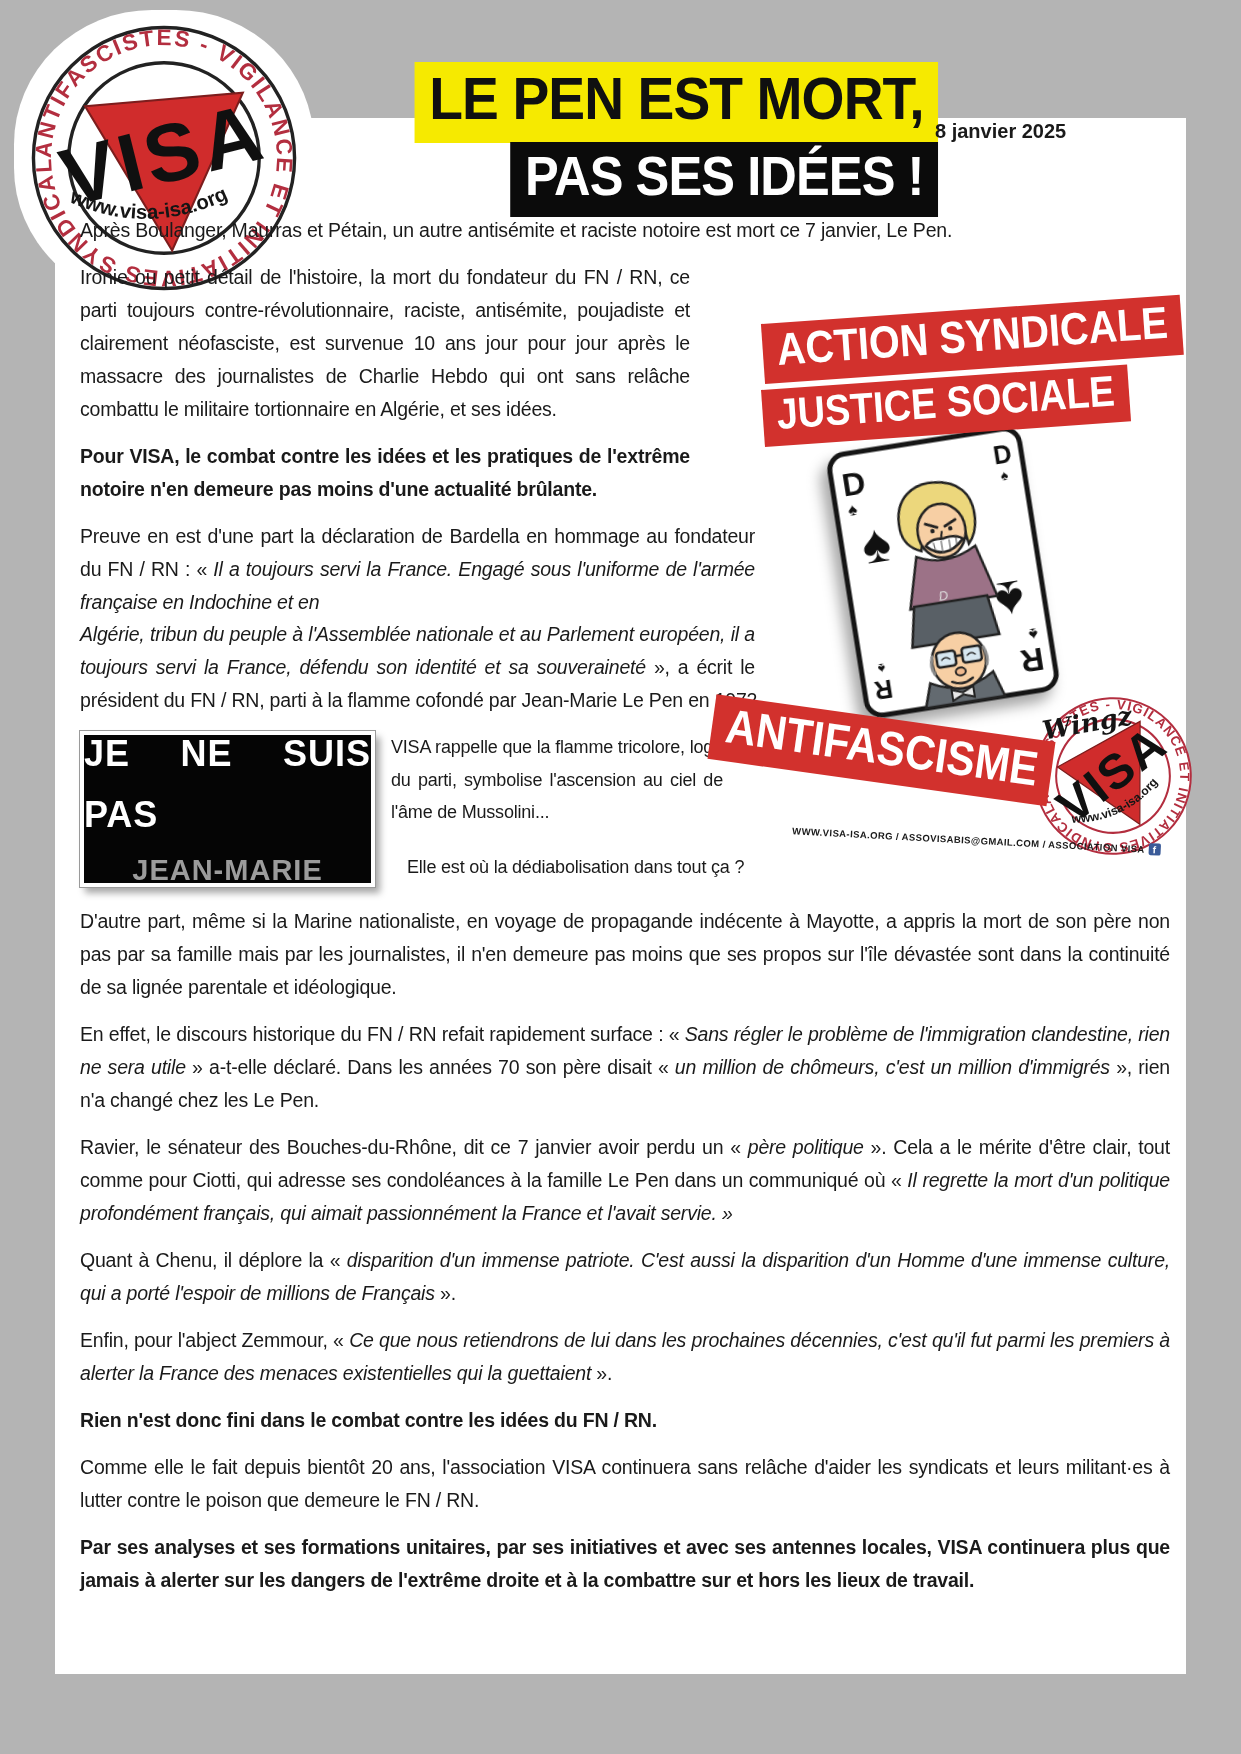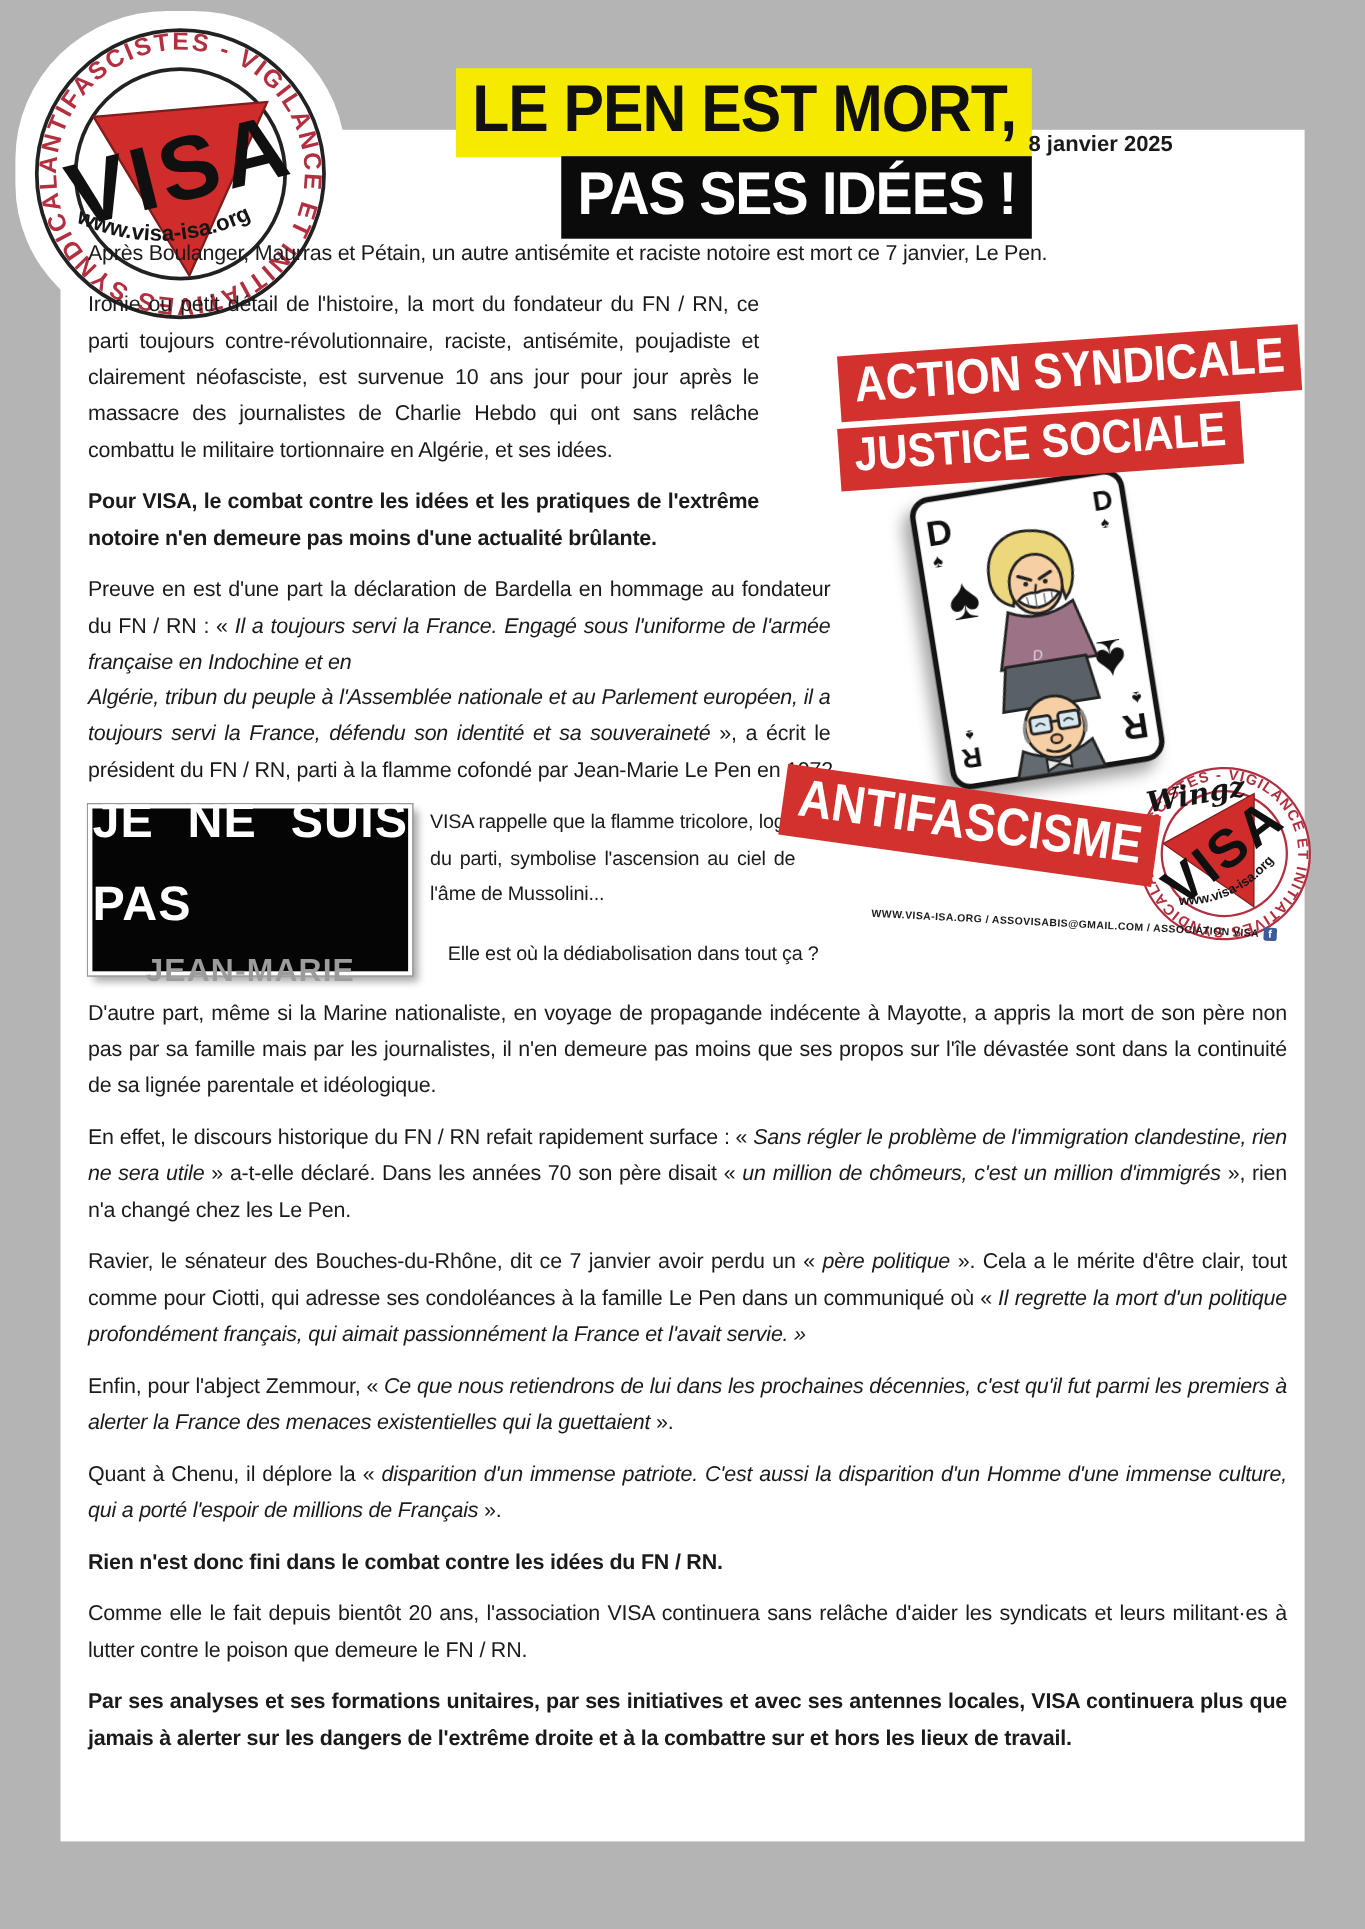--- a/index.html
+++ b/index.html
@@ -26,21 +26,21 @@
   em{font-style:italic;}
   .float1{float:right;clear:right;width:480px;height:180px;margin-top:34px;}
   .float2{float:right;clear:right;width:415px;height:192px;}
   .row{display:flex;clear:both;margin:6px 0 18px;align-items:flex-start;}
   .jns{
     flex:none;width:287px;height:148px;background:#050505;
     border:4px solid #fff;outline:1px solid #9a9a9a;
     box-shadow:5px 6px 7px rgba(0,0,0,.35);
     display:flex;flex-direction:column;align-items:center;justify-content:center;
   }
-  .jns .l1{color:#ffffff;font-weight:800;font-size:44px;letter-spacing:1px;}
+  .jns .l1{color:#ffffff;font-weight:800;font-size:36px;letter-spacing:1px;}
   .jns .l2{color:#9c9c9c;font-weight:800;font-size:29px;letter-spacing:1px;margin-top:0px;}
   .visa-col{width:332px;margin-left:16px;font-size:18px;line-height:1.8;}
   .visa-col .q{margin-top:22px;white-space:nowrap;margin-left:16px;}
   
   .banner{
     position:absolute;background:#d2312d;color:#fff;font-weight:800;white-space:nowrap;
     transform-origin:left center;z-index:4;
   }
   #banner-action{left:763px;top:324px;font-size:45px;padding:1px 16px 7px;transform:rotate(-4deg) scaleX(.88);}
   #banner-justice{left:763px;top:390px;font-size:43px;padding:1px 16px 7px;transform:rotate(-4deg) scaleX(.88);}
@@ -195,22 +195,22 @@
     </div>
 
     <p>D'autre part, même si la Marine nationaliste, en voyage de propagande indécente à Mayotte, a appris la mort de son père non pas par sa famille mais par les journalistes, il n'en demeure pas moins que ses propos sur l'île dévastée sont dans la continuité de sa lignée parentale et idéologique.</p>
     <p>
       <span>En effet, le discours historique du FN / RN refait rapidement surface : « </span><em>Sans régler le problème de l'immigration clandestine, rien ne sera utile</em><span> » a-t-elle déclaré. Dans les années 70 son père disait « </span><em>un million de chômeurs, c'est un million d'immigrés</em><span> », rien n'a changé chez les Le Pen.</span>
     </p>
     <p>
       <span>Ravier, le sénateur des Bouches-du-Rhône, dit ce 7 janvier avoir perdu un « </span><em>père politique</em><span> ». Cela a le mérite d'être clair, tout comme pour Ciotti, qui adresse ses condoléances à la famille Le Pen dans un communiqué où « </span><em>Il regrette la mort d'un politique profondément français, qui aimait passionnément la France et l'avait servie. »</em>
     </p>
     <p>
+      <span>Quant à Chenu, il déplore la « </span><em>disparition d'un immense patriote. C'est aussi la disparition d'un Homme d'une immense culture, qui a porté l'espoir de millions de Français</em><span> ».</span>
+    </p>
+    <p>
       <span>Enfin, pour l'abject Zemmour, « </span><em>Ce que nous retiendrons de lui dans les prochaines décennies, c'est qu'il fut parmi les premiers à alerter la France des menaces existentielles qui la guettaient</em><span> ».</span>
-    </p>
-    <p>
-      <span>Quant à Chenu, il déplore la « </span><em>disparition d'un immense patriote. C'est aussi la disparition d'un Homme d'une immense culture, qui a porté l'espoir de millions de Français</em><span> ».</span>
     </p>
     <p class="b">Rien n'est donc fini dans le combat contre les idées du FN / RN.</p>
     <p>Comme elle le fait depuis bientôt 20 ans, l'association VISA continuera sans relâche d'aider les syndicats et leurs militant·es à lutter contre le poison que demeure le FN / RN.</p>
     <p class="b">Par ses analyses et ses formations unitaires, par ses initiatives et avec ses antennes locales, VISA continuera plus que jamais à alerter sur les dangers de l'extrême droite et à la combattre sur et hors les lieux de travail.</p>
   </div>
 </div>
 
 </body></html>

